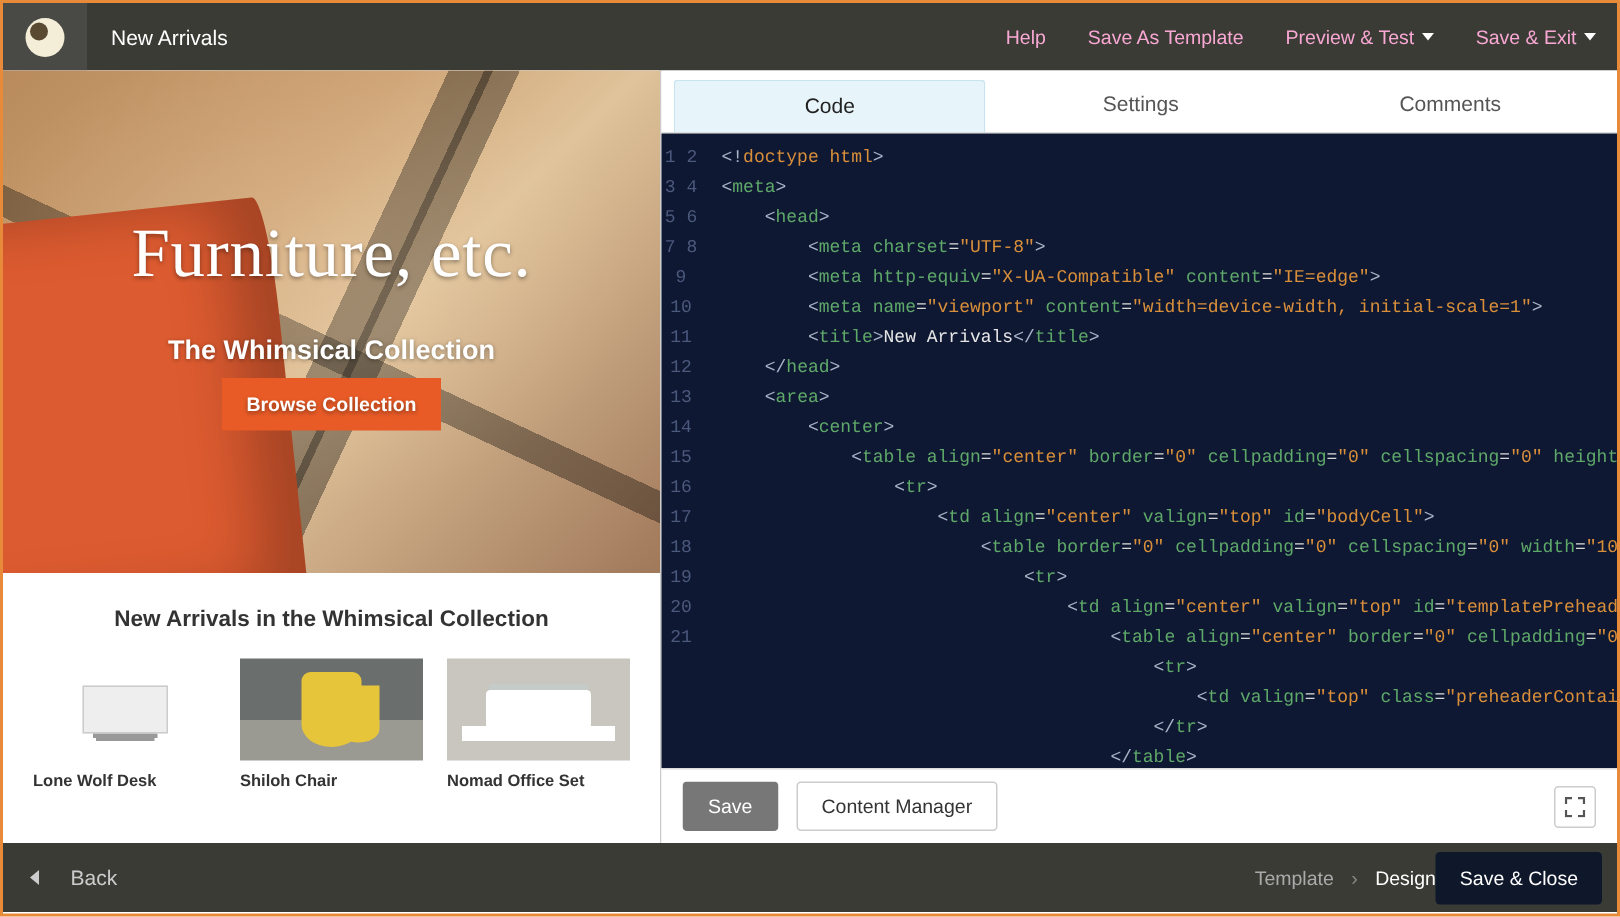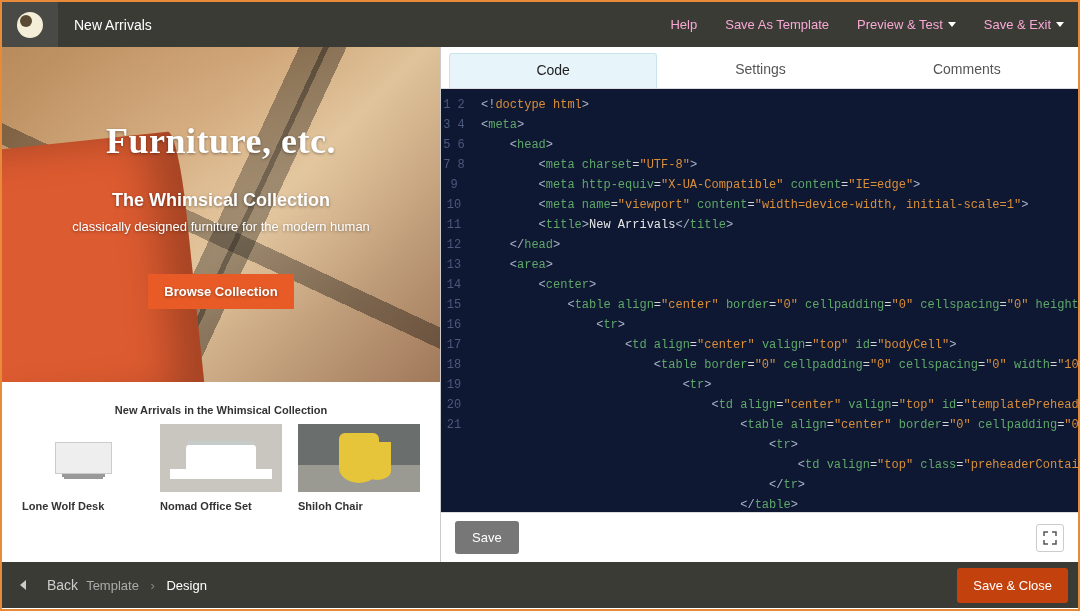--- a/index.html
+++ b/index.html
@@ -22,27 +22,27 @@
   .phead a{color:#555;text-decoration:underline}
   
   .hero{height:335px;position:relative;overflow:hidden;color:#fff;text-align:center;display:flex;flex-direction:column;justify-content:center;align-items:center;background:linear-gradient(135deg,#b98b5c 0%,#cfa577 35%,#e0c39a 55%,#a0785a 100%)}
   .hero::before{content:"";position:absolute;inset:0;background:
     radial-gradient(ellipse 380px 260px at 45% 40%,rgba(255,230,200,.18),transparent 60%),
     linear-gradient(115deg,transparent 50%,rgba(0,0,0,.35) 50%,rgba(0,0,0,.35) 55%,transparent 55%),
     linear-gradient(115deg,transparent 54%,rgba(0,0,0,.35) 54%,rgba(0,0,0,.35) 58%,transparent 58%),
     linear-gradient(25deg,transparent 44%,rgba(0,0,0,.35) 44%,rgba(0,0,0,.35) 48%,transparent 48%)}
   .hero::after{content:"";position:absolute;left:-40px;top:95px;width:230px;height:260px;background:#dd5b30;border-radius:10px 10px 0 0/80px 80px 0 0;transform:rotate(-6deg);box-shadow:inset -30px 0 40px rgba(0,0,0,.25)}
   .hero h1,.hero h2,.hero p,.hero .cta{z-index:2;position:relative;text-shadow:0 1px 3px rgba(0,0,0,.4)}
-  .hero h1{font-family:Georgia,"Times New Roman",serif;font-size:36px;font-weight:700;letter-spacing:.5px;margin-bottom:28px}
+  .hero h1{font-family:Georgia,"Times New Roman",serif;font-size:46px;font-weight:400;letter-spacing:.5px;margin-bottom:28px}
   .hero h2{font-size:18px;font-weight:600;margin-bottom:8px}
   .hero p{font-size:13px;margin-bottom:40px}
   .cta{background:#e85b27;color:#fff;border:none;padding:10px 16px;font-size:13px;font-weight:600;cursor:pointer}
   
   .arrivals{padding:22px 20px 0}
-  .arrivals h3{font-size:11px;font-weight:700;text-align:center;margin-bottom:8px}
+  .arrivals h3{font-size:15px;font-weight:700;text-align:center;margin-bottom:18px}
   .grid{display:flex;gap:16px}
   .card{flex:1}
   .thumb{height:68px;display:flex;align-items:center;justify-content:center;position:relative;overflow:hidden}
   .thumb.desk{background:#fff}
   .thumb.desk::after{content:"";width:55px;height:30px;background:#eee;border:1px solid #ccc;box-shadow:0 10px 0 -7px #999,0 14px 0 -9px #999}
   .thumb.chair{background:linear-gradient(#6a6f6e 60%,#9a9a93 60%)}
   .thumb.chair::after{content:"";width:40px;height:50px;background:#e6c53a;border-radius:6px 6px 50% 50%/6px 6px 30% 30%;box-shadow:18px 3px 0 -6px #e6c53a}
   .thumb.set{background:#c8c6bf}
   .thumb.set::after{content:"";width:70px;height:26px;background:#fff;border-radius:3px;box-shadow:-24px 16px 0 -8px #fff,24px 16px 0 -8px #fff,0 -6px 0 -2px #c5cbc8}
   .card .label{font-size:11px;font-weight:700;margin-top:8px}
@@ -65,24 +65,24 @@
   .btn{border:1px solid transparent;border-radius:3px;padding:8px 16px;font-size:13px;cursor:pointer}
   .btn.save{background:#777;color:#fff}
   .btn.ghost{background:#fff;border-color:#ccc;color:#333}
   .rbar-spacer{flex:1}
   .expand{width:28px;height:28px;border:1px solid #ccc;border-radius:3px;display:flex;align-items:center;justify-content:center;cursor:pointer}
   .expand svg{width:14px;height:14px;stroke:#555}
   
   .bottom{height:46px;background:#3b3b36;color:#fff;display:flex;align-items:center;padding:0 10px}
   .backbtn{display:flex;align-items:center;gap:21px;color:#ccc;font-size:14px;cursor:pointer;padding:6px 8px}
   .chev-left{width:0;height:0;border-top:5px solid transparent;border-bottom:5px solid transparent;border-right:6px solid #ccc}
-  .crumbs{flex:1;text-align:left;font-size:13px;color:#aaa}
+  .crumbs{flex:1;text-align:right;font-size:13px;color:#aaa}
   .crumbs .sep{margin:0 8px;color:#888}
   .crumbs .cur{color:#fff}
-  .primary{background:#c2410c;color:#fff;border:none;border-radius:3px;padding:10px 16px;font-size:13px;font-weight:500;cursor:pointer}
+  .primary{background:#0f172a;color:#fff;border:none;border-radius:3px;padding:10px 16px;font-size:13px;font-weight:500;cursor:pointer}
 </style>
 </head>
 <body>
 
 <div class="topbar">
   <div class="logo-box">
       <div class="logo-circle"></div>
     </div>
   <div class="topbar-title">New Arrivals</div>
   <div class="topbar-spacer"></div>
@@ -96,37 +96,36 @@
       <span>Save &amp; Exit</span>
       <span class="chev-down"></span>
     </a>
 </div>
 
 <div class="shell">
   <div class="left">
     <div class="hero">
       <h1>Furniture, etc.</h1>
       <h2>The Whimsical Collection</h2>
-      <p>classically designed furniture for the modern human</p>
       <button class="cta">Browse Collection</button>
     </div>
     <div class="arrivals">
       <h3>New Arrivals in the Whimsical Collection</h3>
       <div class="grid">
         <div class="card">
           <div class="thumb desk"></div>
           <div class="label">Lone Wolf Desk</div>
         </div>
         <div class="card">
+          <div class="thumb chair"></div>
+          <div class="label">Shiloh Chair</div>
+        </div>
+        <div class="card">
           <div class="thumb set"></div>
           <div class="label">Nomad Office Set</div>
-        </div>
-        <div class="card">
-          <div class="thumb chair"></div>
-          <div class="label">Shiloh Chair</div>
         </div>
       </div>
     </div>
   </div>
 
   <div class="right">
     <div class="tabs">
       <div class="tab active">Code</div>
       <div class="tab">Settings</div>
       <div class="tab">Comments</div>
@@ -172,20 +171,21 @@
                                 <span class="ang">&lt;</span><span class="tagn">td</span> <span class="attrn">align</span>=<span class="attrv">"center"</span> <span class="attrn">valign</span>=<span class="attrv">"top"</span> <span class="attrn">id</span>=<span class="attrv">"templatePreheader"</span>
                                     <span class="ang">&lt;</span><span class="tagn">table</span> <span class="attrn">align</span>=<span class="attrv">"center"</span> <span class="attrn">border</span>=<span class="attrv">"0"</span> <span class="attrn">cellpadding</span>=<span class="attrv">"0"</span>
                                         <span class="ang">&lt;</span><span class="tagn">tr</span><span class="ang">&gt;</span>
                                             <span class="ang">&lt;</span><span class="tagn">td</span> <span class="attrn">valign</span>=<span class="attrv">"top"</span> <span class="attrn">class</span>=<span class="attrv">"preheaderContainer"</span>
                                         <span class="ang">&lt;/</span><span class="tagn">tr</span><span class="ang">&gt;</span>
                                     <span class="ang">&lt;/</span><span class="tagn">table</span><span class="ang">&gt;</span>
 </div>
     </div>
     <div class="rbar">
       <button class="btn save">Save</button>
+      <button class="btn ghost">Content Manager</button>
       <div class="rbar-spacer"></div>
       <div class="expand">
         <svg viewBox="0 0 14 14" fill="none" stroke-width="1.5">
             <path d="M1 5V1h4M13 9v4H9M9 1h4v4M5 13H1V9"></path>
           </svg>
       </div>
     </div>
   </div>
 </div>
 

